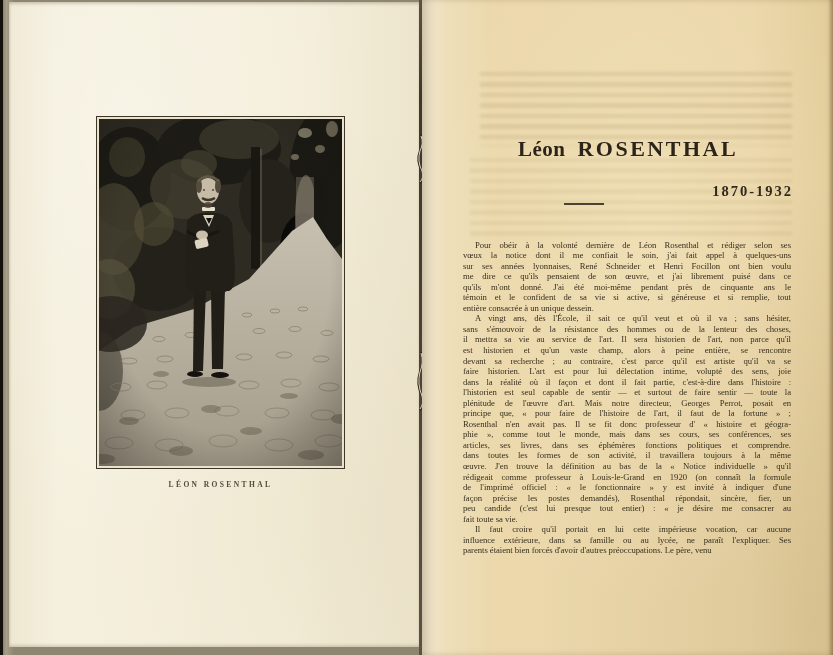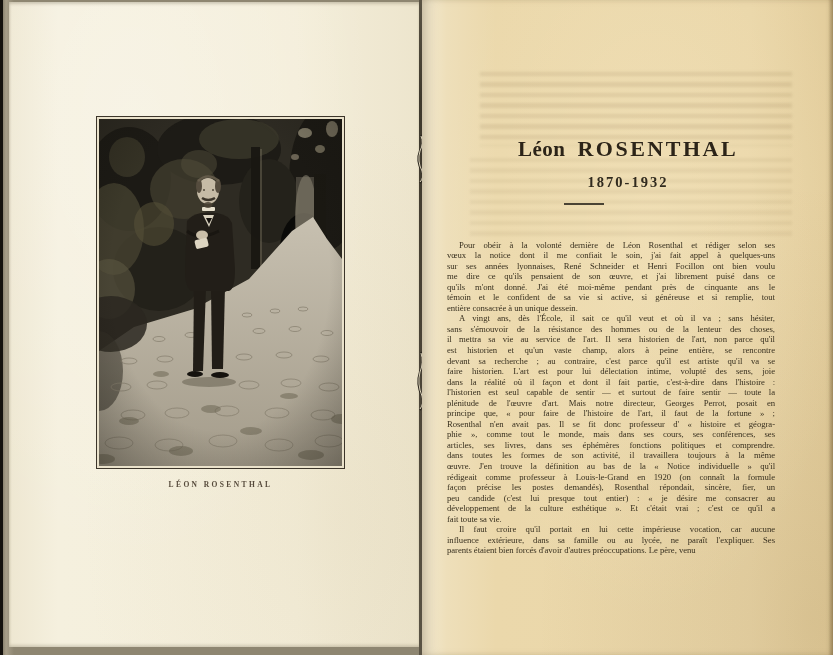--- a/index.html
+++ b/index.html
@@ -38,24 +38,24 @@
     color:var(--ink,#362e21);}
 
   .ghost-block{position:absolute;left:58px;top:72px;width:312px;height:74px;
     background:repeating-linear-gradient(180deg, rgba(105,82,44,.16) 0 4px, transparent 4px 10.5px);
     filter:blur(1.4px);opacity:.75;}
   .ghost-block.lower{top:158px;height:80px;opacity:.45;left:48px;width:322px;}
 
   .title-block{position:absolute;left:41px;top:136px;width:330px;text-align:center;color:#2c2418;}
   .title-line{font-weight:bold;font-size:21px;letter-spacing:.5px;}
   .title-line .surname{font-size:22px;letter-spacing:2.5px;margin-left:12px;}
-  .years{margin-top:12px;font-weight:bold;font-size:14.5px;letter-spacing:2px;color:#302a1e;}
+  .years{margin-top:21px;font-weight:bold;font-size:14.5px;letter-spacing:2px;color:#302a1e;text-align:right;}
   .rule{position:absolute;left:142px;top:203px;width:40px;height:1.5px;background:#4a4334;}
 
-  .text-block{position:absolute;left:25px;top:239.5px;width:328px;
+  .text-block{position:absolute;left:41px;top:239.5px;width:328px;
     font-size:8.7px;color:#38301f;letter-spacing:-0.05px;}
   .paragraph{margin:0;}
   .tline{height:10.55px;line-height:10.55px;white-space:nowrap;
     text-align:justify;text-align-last:justify;}
   .tline-last{text-align-last:left;}
   .paragraph .tline:first-child{text-indent:12px;}
 
   .edge-right-shade{position:absolute;right:0;top:0;width:5px;height:655px;
     background:linear-gradient(90deg,transparent,rgba(75,55,20,.3));}
 </style>
@@ -228,23 +228,23 @@
           <div class="tline">dans la réalité où il façon et dont il fait partie, c'est-à-dire dans l'histoire :</div>
           <div class="tline">l'historien est seul capable de sentir — et surtout de faire sentir — toute la</div>
           <div class="tline">plénitude de l'œuvre d'art. Mais notre directeur, Georges Perrot, posait en</div>
           <div class="tline">principe que, « pour faire de l'histoire de l'art, il faut de la fortune » ;</div>
           <div class="tline">Rosenthal n'en avait pas. Il se fit donc professeur d' « histoire et géogra-</div>
           <div class="tline">phie », comme tout le monde, mais dans ses cours, ses conférences, ses</div>
           <div class="tline">articles, ses livres, dans ses éphémères fonctions politiques et comprendre.</div>
           <div class="tline">dans toutes les formes de son activité, il travaillera toujours à la même</div>
           <div class="tline">œuvre. J'en trouve la définition au bas de la « Notice individuelle » qu'il</div>
           <div class="tline">rédigeait comme professeur à Louis-le-Grand en 1920 (on connaît la formule</div>
+          <div class="tline">de l'imprimé officiel : « le fonctionnaire » y est invité à indiquer d'une</div>
           <div class="tline">façon précise les postes demandés), Rosenthal répondait, sincère, fier, un</div>
           <div class="tline">peu candide (c'est lui presque tout entier) : « je désire me consacrer au</div>
-          <div class="tline">développement de la culture esthétique ». Et c'était vrai ; c'est ce qu'il a</div>
           <div class="tline tline-last">fait toute sa vie.</div>
         </div>
       <div class="paragraph">
           <div class="tline">Il faut croire qu'il portait en lui cette impérieuse vocation, car aucune</div>
           <div class="tline">influence extérieure, dans sa famille ou au lycée, ne paraît l'expliquer. Ses</div>
           <div class="tline tline-last">parents étaient bien forcés d'avoir d'autres préoccupations. Le père, venu</div>
         </div>
     </div>
 
     <div class="edge-right-shade"></div>

